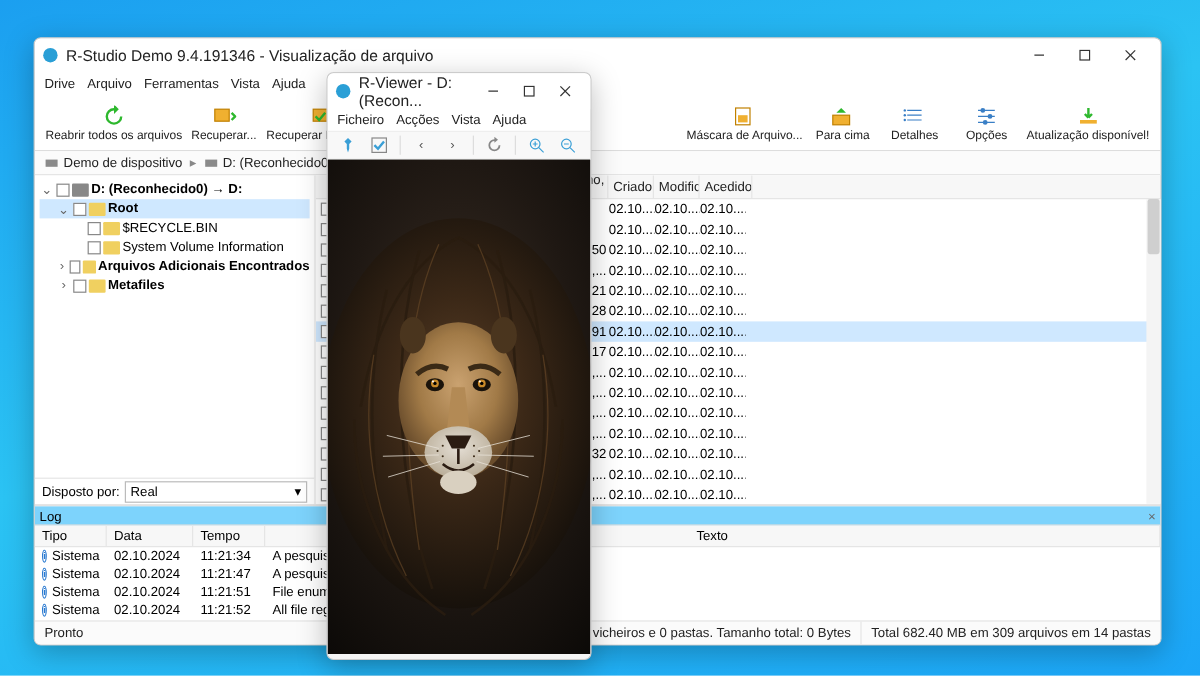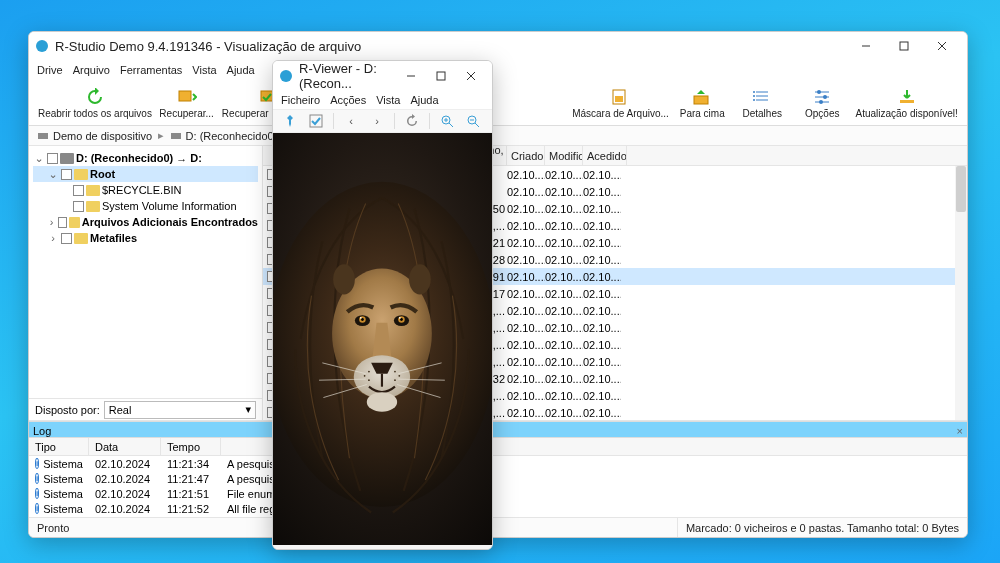--- a/index.html
+++ b/index.html
@@ -605,20 +605,21 @@
 
   <div class="logpanel">
     <div class="logtitle">
         <span>Log</span>
         <span class="logclose">×</span>
       </div>
     <div class="loghdr">
       <div style="width:60px">Tipo</div>
       <div style="width:72px">Data</div>
       <div style="width:60px">Tempo</div>
+      <div style="flex:1;justify-content:center">Texto</div>
     </div>
     <div class="logbody" id="logbody">
         <div class="logrow">
           <div style="width:60px;display:flex;align-items:center"><span class="info-ico">i</span>Sistema</div>
           <div style="width:72px">02.10.2024</div>
           <div style="width:60px">11:21:34</div>
           <div style="flex:1">A pesquisa de partições está completa.</div>
         </div>
         <div class="logrow">
           <div style="width:60px;display:flex;align-items:center"><span class="info-ico">i</span>Sistema</div>
@@ -637,20 +638,21 @@
           <div style="width:72px">02.10.2024</div>
           <div style="width:60px">11:21:52</div>
           <div style="flex:1">All file regions are contiguous.</div>
         </div>
       </div>
   </div>
 
   <div class="statusbar">
     <div class="cell" style="flex:1">Pronto</div>
     <div class="cell">Marcado: 0 vicheiros e 0 pastas. Tamanho total: 0 Bytes</div>
+    <div class="cell">Total 682.40 MB em 309 arquivos em 14 pastas</div>
   </div>
 </div>
 
 <div class="window viewer">
   <div class="titlebar">
     <span class="app-icon">
         <svg width="14" height="14">
           <circle cx="7" cy="7" r="6" fill="#2a9fd6"></circle>
         </svg>
       </span>

